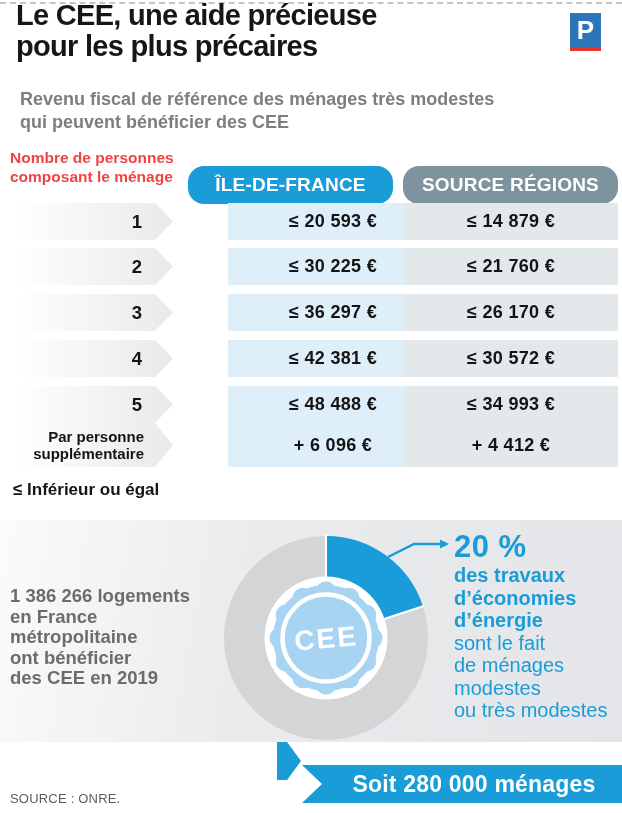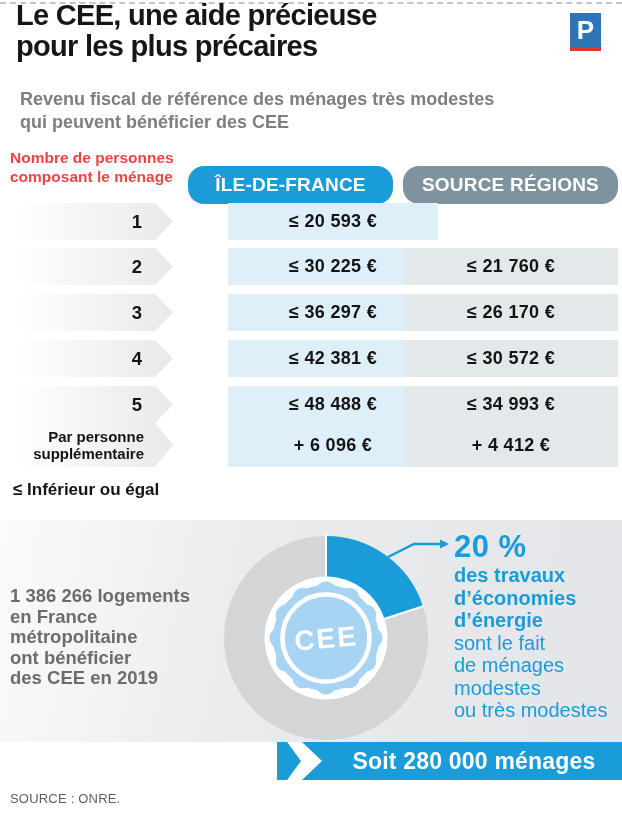--- a/index.html
+++ b/index.html
@@ -47,21 +47,21 @@
              font-size:18.5px;line-height:20.5px;font-weight:700;color:#6a6c6e;}
   .donut-svg{left:0;top:520px;}
   .callout{left:454px;top:530px;color:#1a9cd8;}
   .callout-value{font-size:31px;line-height:34px;font-weight:700;letter-spacing:0.5px;}
   .callout-bold{font-size:20px;line-height:22.5px;font-weight:700;}
   .callout-reg{font-size:20px;line-height:22.5px;font-weight:400;}
 
   
   .banner-arrow{left:277px;top:742px;width:24px;height:38px;background:#1a9cd8;
      clip-path:polygon(0 0,42% 0,100% 50%,42% 100%,0 100%);}
-  .banner-band{left:302px;top:742px;width:320px;height:38px;background:#1a9cd8;
+  .banner-band{left:302px;top:765px;width:320px;height:38px;background:#1a9cd8;
      clip-path:polygon(0 0,100% 0,100% 100%,0 100%,20px 50%);
      display:flex;align-items:center;justify-content:center;padding-left:24px;box-sizing:border-box;
      color:#fff;font-size:23px;font-weight:700;letter-spacing:0.2px;}
 
   
   .footer{top:791px;font-size:13px;color:#5b5c5f;letter-spacing:0.2px;}
   .footer-src{left:10px;}
   .footer-credit{right:10px;text-align:right;}
 </style>
 </head>
@@ -86,20 +86,21 @@
   <div class="abs axis-note">
     <div>Nombre de personnes</div>
     <div>composant le ménage</div>
   </div>
   <div class="abs pill pill-idf">ÎLE-DE-FRANCE</div>
   <div class="abs pill pill-autres">SOURCE RÉGIONS</div>
 
   <div class="abs row r0">
     <div class="abs row-label">1</div>
     <div class="abs cell cell-idf">≤ 20 593 €</div>
+    <div class="abs cell cell-autres">≤ 14 879 €</div>
   </div>
   <div class="abs row r1">
     <div class="abs row-label">2</div>
     <div class="abs cell cell-idf">≤ 30 225 €</div>
     <div class="abs cell cell-autres">≤ 21 760 €</div>
   </div>
   <div class="abs row r2">
     <div class="abs row-label">3</div>
     <div class="abs cell cell-idf">≤ 36 297 €</div>
     <div class="abs cell cell-autres">≤ 26 170 €</div>

